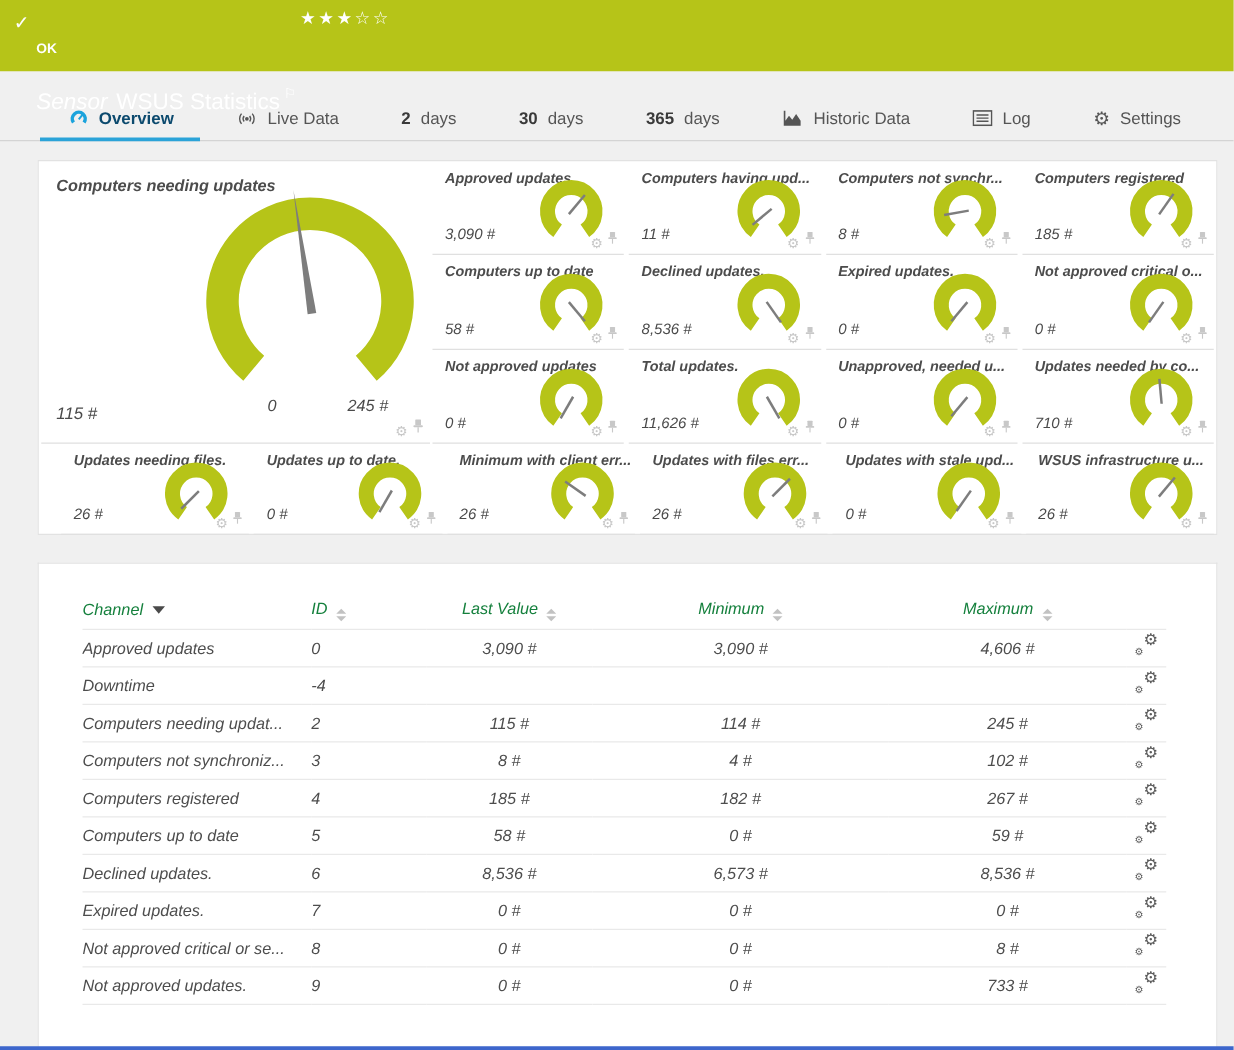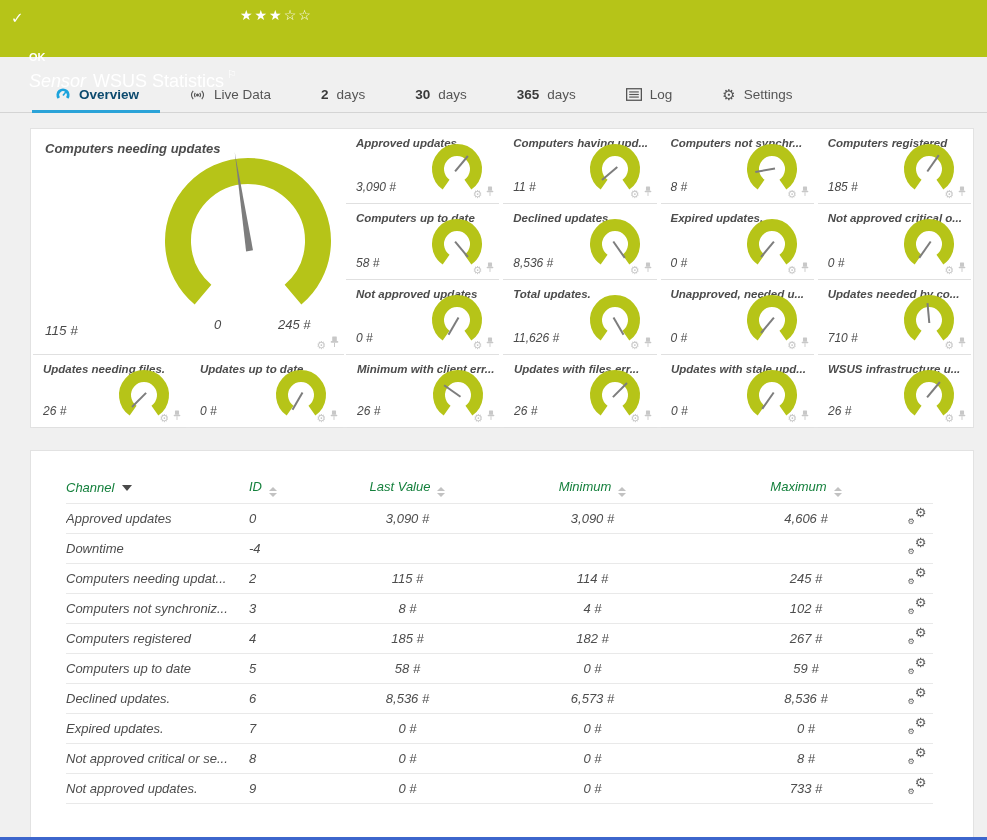--- a/index.html
+++ b/index.html
@@ -13,21 +13,21 @@
   
   .hdr {
     height: 57px; background: #b6c418; color: #fff; position: relative;
   }
   .hdr-check { position:absolute; left:11px; top:9px; font-size:15px; font-weight:bold; }
   .hdr-title { position:absolute; left:29px; top:20px; font-size:18px; white-space:nowrap;margin-top:48px; }
   .hdr-kind { font-style: italic; margin-right: 7px; }
   .hdr-flag { font-size:11px; vertical-align: 9px; margin-left:3px; }
   .hdr-stars { position:absolute; left:240px; top:7px; font-size:14px; letter-spacing:2px;
     font-family:"DejaVu Sans", sans-serif; cursor:pointer; }
-  .hdr-status { position:absolute; left:29px; top:51px; font-size:11px; font-weight:bold; }
+  .hdr-status { position:absolute; left:29px; top:33px; font-size:11px; font-weight:bold; }
   
   .tabbar {
     margin-top: 20px; height: 36px; border-bottom: 1px solid #d4d4d4;
     display: flex; align-items: stretch; padding-left: 55px; gap: 50px;
   }
   .tab { display:flex; align-items:center; gap:8px; font-size:13.5px; color:#555;
     cursor:pointer; position:relative; white-space:nowrap; }
   .tab .t-icon { display:inline-flex; align-items:center; color:#555; }
   .tab .t-num { font-weight:bold; color:#3a3a3a; }
   .tab.active { color:#0c4a6e; font-weight:bold; }
@@ -41,21 +41,21 @@
   
   .big-tile { position:absolute; left:0; top:0; width:311px; height:226px;
     border-bottom:1px solid #e0e0e0; margin:0 2px; }
   .big-title { position:absolute; left:12px; top:12px; font-size:13px; font-weight:bold; color:#4c4c4c; }
   .big-svg { position:absolute; left:120px; top:20px; }
   .big-min { position:absolute; left:181px; bottom:22px; font-size:13px; color:#4a4a4a; }
   .big-max { position:absolute; left:245px; bottom:22px; font-size:13px; color:#4a4a4a; }
   .big-value { position:absolute; left:12px; bottom:16px; font-size:13.5px; color:#4a4a4a; }
   #gauge-grid { position:absolute; left:313px; top:0; right:0; height:226px;
     display:grid; grid-template-columns:repeat(4,1fr); grid-auto-rows:75.3px; }
-  #gauge-row { position:absolute; left:0; top:226px; right:0; height:73px;
+  #gauge-row { position:absolute; left:16px; top:226px; right:0; height:73px;
     display:grid; grid-template-columns:repeat(6,1fr); }
   .g-tile { position:relative; border-bottom:1px solid #e0e0e0; margin:0 2px; overflow:hidden; }
   .g-title { position:absolute; left:10px; top:8px; font-size:11.5px; font-weight:bold;
     color:#4c4c4c; white-space:nowrap; }
   .g-svg { position:absolute; right:10px; top:10px; }
   .g-value { position:absolute; left:10px; bottom:9px; font-size:12px; color:#4a4a4a; }
   .g-icons { position:absolute; right:5px; bottom:3px; display:flex; gap:4px; align-items:flex-end;
     color:#c8c8c8; line-height:1; }
   .g-icons .gear-glyph { font-size:11px; cursor:pointer; }
   .g-icons svg { cursor:pointer; }
@@ -119,20 +119,28 @@
     <div class="tab">
       <span class="t-num">30</span>
       <span>days</span>
     </div>
     <div class="tab">
       <span class="t-num">365</span>
       <span>days</span>
     </div>
     <div class="tab">
       <span class="t-icon">
+        <svg width="17" height="13" viewBox="0 0 17 13" fill="#555">
+          <path d="M1 12.5 V0.5 h1.3 V8.6 l2.9-4 2.6 3.1 3.1-4.6 3.6 5.4 V12.5 Z"></path>
+        </svg>
+      </span>
+      <span>Historic Data</span>
+    </div>
+    <div class="tab">
+      <span class="t-icon">
         <svg width="16" height="13" viewBox="0 0 15 12">
           <rect x="0.6" y="0.6" width="13.8" height="10.8" fill="none" stroke="#555" stroke-width="1.2"></rect>
           <line x1="3" y1="3.6" x2="12" y2="3.6" stroke="#555" stroke-width="1.1"></line>
           <line x1="3" y1="6" x2="12" y2="6" stroke="#555" stroke-width="1.1"></line>
           <line x1="3" y1="8.4" x2="12" y2="8.4" stroke="#555" stroke-width="1.1"></line>
         </svg>
       </span>
       <span>Log</span>
     </div>
     <div class="tab">

